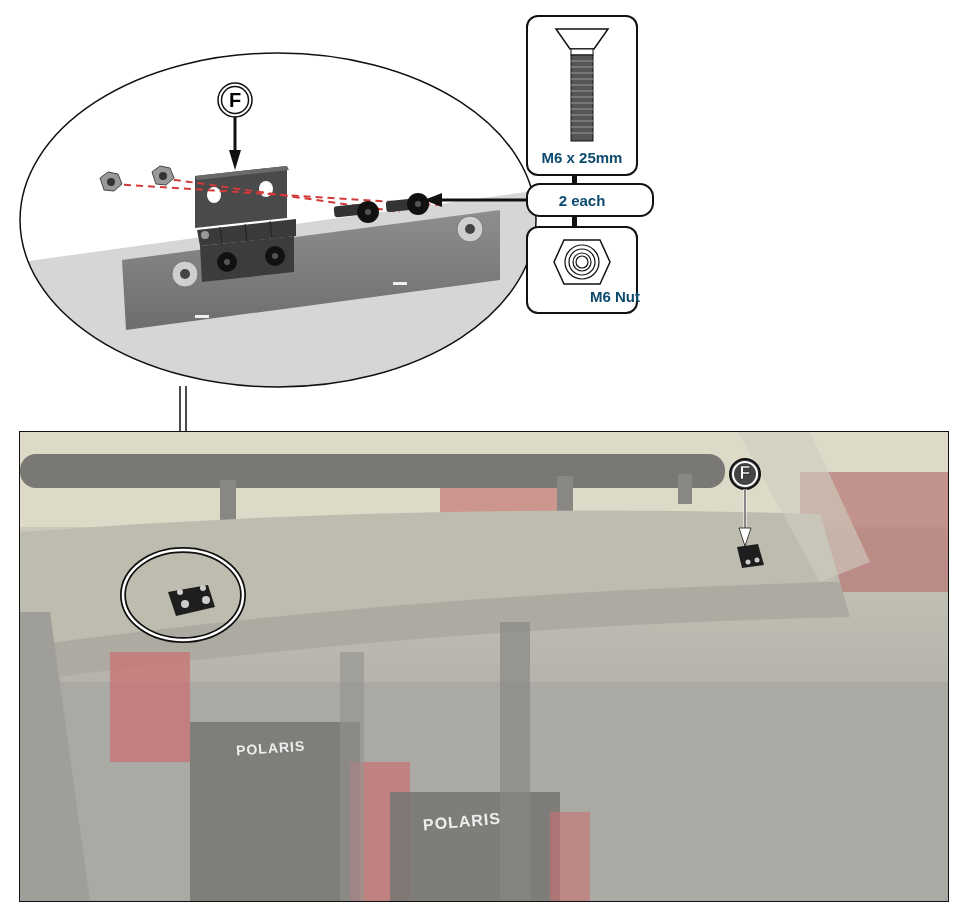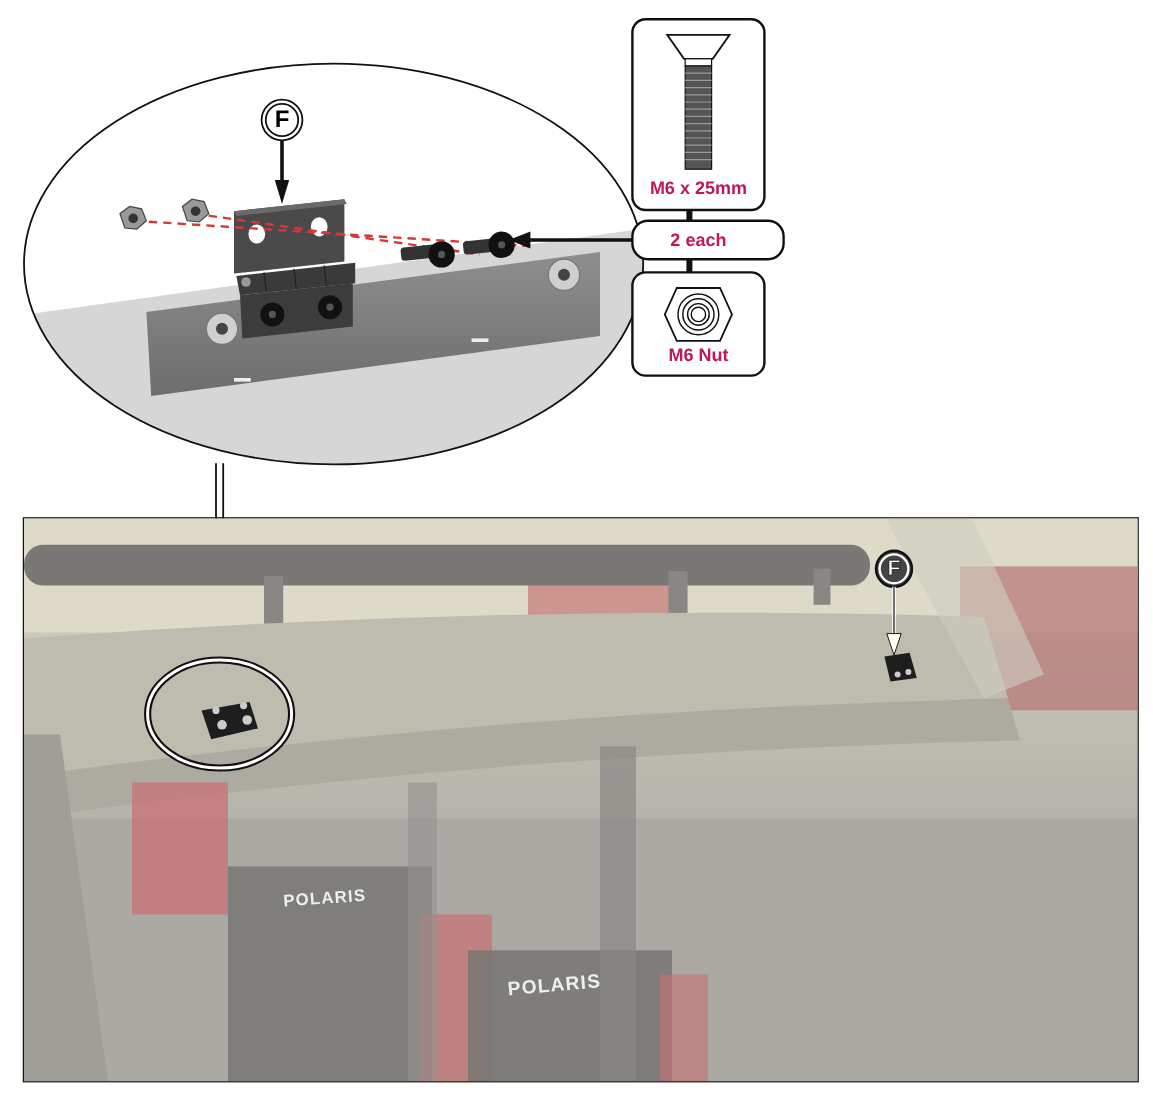--- a/index.html
+++ b/index.html
@@ -6,21 +6,21 @@
   body { width: 961px; height: 912px; position: relative; overflow: hidden;
          font-family: "Liberation Sans", sans-serif; }
   .abs { position: absolute; }
 
   
   .photo { left: 19px; top: 431px; width: 928px; height: 469px;
            border: 1.5px solid #111; overflow: hidden;
            background: linear-gradient(180deg, #ddd9c4 0%, #cfccb8 14%, #b9b6a6 22%, #a9a69a 38%, #989791 55%, #8d8c88 100%); }
   .callout-box { background: #fff; border: 2px solid #111; border-radius: 12px;
                  box-sizing: border-box; }
-  .label { font-weight: bold; color: #be185d; font-size: 15px; text-align: center; }
+  .label { font-weight: bold; color: #0c4a6e; font-size: 15px; text-align: center; }
   .fmark { font-weight: bold; font-family: "Liberation Sans", sans-serif; }
 </style>
 </head>
 <body>
 
 <svg class="abs" style="left:0;top:0" width="961" height="440" viewBox="0 0 961 440">
   <defs>
     <clipPath id="ell">
         <ellipse cx="278" cy="220" rx="258" ry="167"></ellipse>
       </clipPath>
@@ -137,21 +137,21 @@
 </div>
 
 <div class="abs callout-box" style="left:526px;top:226px;width:112px;height:88px;">
   <svg width="108" height="60" viewBox="0 0 108 60" style="position:absolute;left:0;top:2px">
     <polygon points="36,10 72,10 82,32 72,54 36,54 26,32" fill="#fff" stroke="#111" stroke-width="1.5"></polygon>
     <circle cx="54" cy="32" r="17" fill="none" stroke="#111" stroke-width="1.2"></circle>
     <circle cx="54" cy="32" r="13" fill="none" stroke="#111" stroke-width="1.2"></circle>
     <circle cx="54" cy="32" r="9" fill="none" stroke="#111" stroke-width="1.2"></circle>
     <circle cx="54" cy="32" r="6" fill="none" stroke="#111" stroke-width="1.2"></circle>
   </svg>
-  <div class="abs label" style="left:0;top:60px;width:108px;">M6 Nut</div>
+  <div class="abs label" style="left:0;top:60px;width:108px;padding-left:33px;">M6 Nut</div>
 </div>
 
 <div class="abs photo">
   <svg width="928" height="469" viewBox="0 0 928 469" style="position:absolute;left:0;top:0">
 
     <rect x="0" y="0" width="928" height="95" fill="#d8d4bd"></rect>
     <rect x="420" y="50" width="120" height="45" fill="#b34040" opacity="0.7"></rect>
     <rect x="780" y="40" width="148" height="120" fill="#9d3a3a" opacity="0.7"></rect>
 
     <rect x="0" y="22" width="705" height="34" rx="16" fill="#3e3e3e"></rect>

